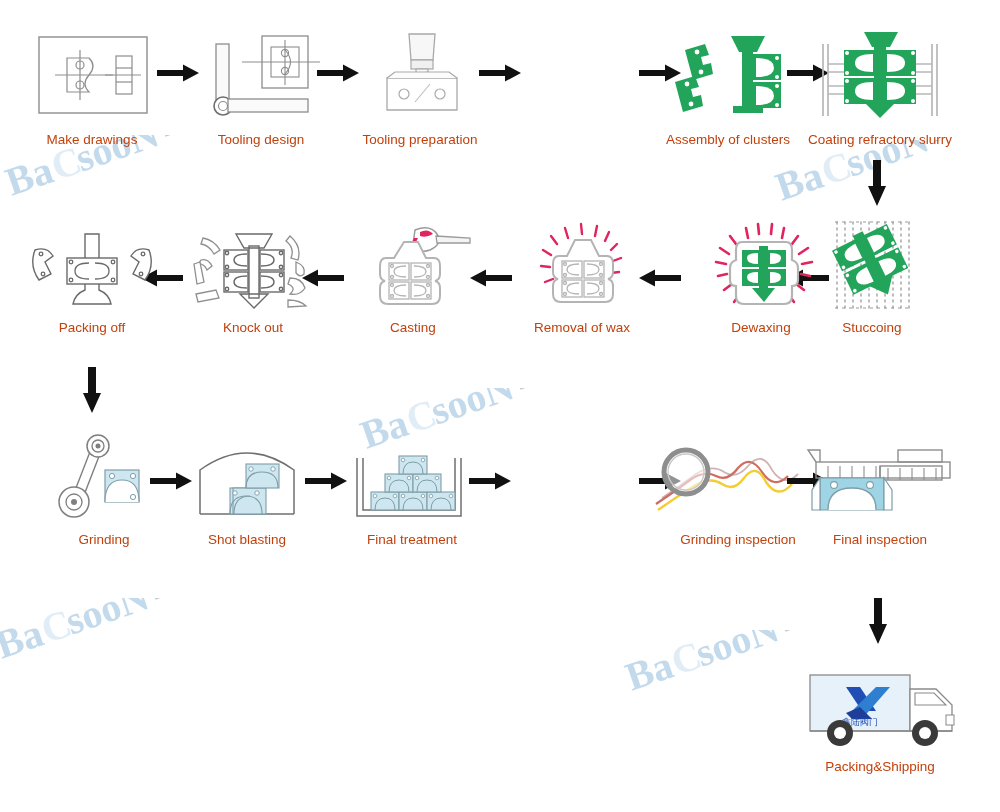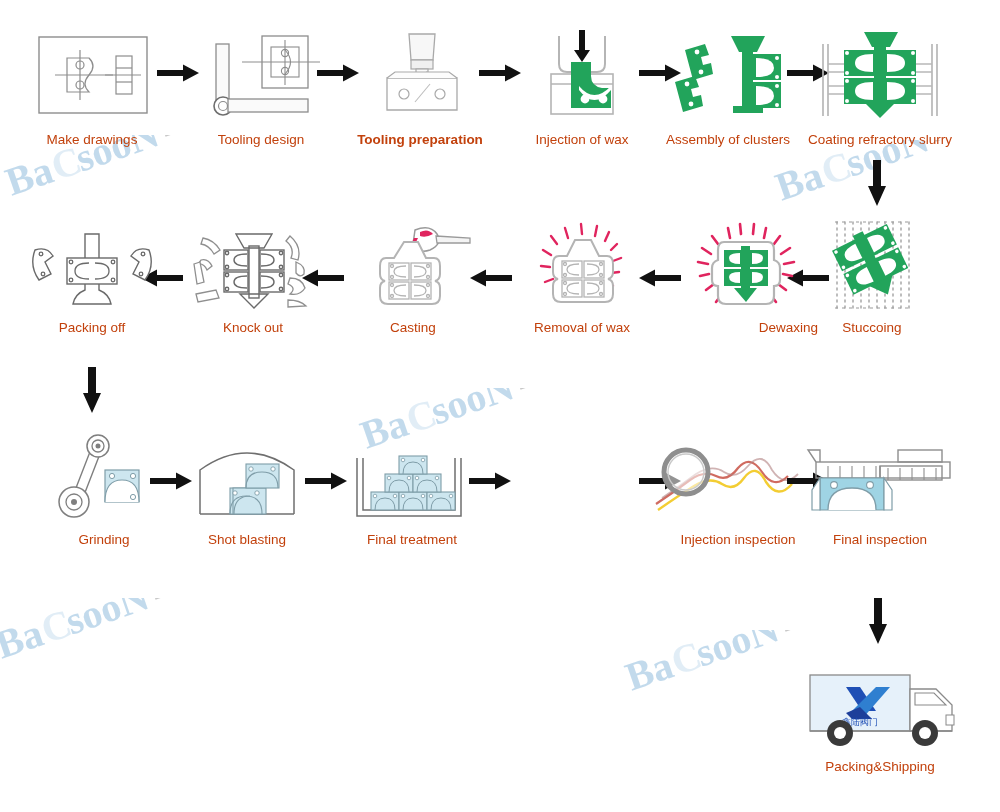--- a/index.html
+++ b/index.html
@@ -147,21 +147,21 @@
     </div>
     <div class="label">Tooling design</div>
   </div>
 
   <div class="arrow" style="left:315px;top:62px;">
     <svg width="46" height="22" viewBox="0 0 46 22">
         <path d="M2 8 H28 V2.5 L44 11 L28 19.5 V14 H2 Z" fill="#111111"></path>
       </svg>
   </div>
 
-  <div class="step" style="left:345px;top:28px;font-weight:bold;">
+  <div class="step" style="left:345px;top:28px;">
     <div class="art">
       <svg width="150" height="100" viewBox="0 0 150 100">
 
         <path d="M64 6 H90 L88 32 H66 Z" fill="#f7f7f7" stroke="#a9a9a9" stroke-width="1.3"></path>
         <rect x="66" y="32" width="22" height="9" fill="#f0f0f0" stroke="#a9a9a9" stroke-width="1.2"></rect>
 
         <rect x="71" y="41" width="12" height="30" fill="#fbfbfb" stroke="#a9a9a9" stroke-width="1.2"></rect>
         <line x1="71" y1="50" x2="83" y2="43" stroke="#bdbdbd" stroke-width="1"></line>
         <line x1="71" y1="58" x2="83" y2="51" stroke="#bdbdbd" stroke-width="1"></line>
         <line x1="71" y1="66" x2="83" y2="59" stroke="#bdbdbd" stroke-width="1"></line>
@@ -175,44 +175,20 @@
     </div>
     <div class="label">Tooling preparation</div>
   </div>
 
   <div class="arrow" style="left:477px;top:62px;">
     <svg width="46" height="22" viewBox="0 0 46 22">
         <path d="M2 8 H28 V2.5 L44 11 L28 19.5 V14 H2 Z" fill="#111111"></path>
       </svg>
   </div>
 
-  <div class="step" style="left:507px;top:28px;">
-    <div class="art">
-      <svg width="150" height="100" viewBox="0 0 150 100">
-
-        <path d="M72 2 H78 V22 H83 L75 34 L67 22 H72 Z" fill="#111111"></path>
-
-        <path d="M52 8 V36 Q52 44 60 44 H68" fill="none" stroke="#b5b5b5" stroke-width="2"></path>
-        <path d="M98 8 V36 Q98 44 90 44 H84" fill="none" stroke="#b5b5b5" stroke-width="2"></path>
-
-        <rect x="44" y="46" width="62" height="40" fill="none" stroke="#b5b5b5" stroke-width="1.6"></rect>
-        <line x1="44" y1="56" x2="106" y2="56" stroke="#b5b5b5" stroke-width="1.6"></line>
-
-        <path d="M68 36 H84 V50 Q84 64 75 64 Q66 64 66 50 V78 H102 V64 Q102 54 92 54 V78" fill="none" stroke="#22a45b" stroke-width="0"></path>
-        <path d="M68 34 H84 V52 Q84 60 92 60 H102 V80 H64 V34 Z" fill="#22a45b"></path>
-        <path d="M70 56 Q86 74 102 58 L102 60 Q86 78 70 60 Z" fill="#ffffff"></path>
-        <path d="M70 55 Q86 73 102 57 V80 H64 V34 H68 Z" fill="none"></path>
-        <path d="M64 34 H84 V48 Q84 58 95 60 H104 V80 H64 Z" fill="#22a45b"></path>
-        <path d="M72 58 Q87 76 104 58 V62 Q87 82 72 62 Z" fill="#ffffff"></path>
-        <circle cx="78" cy="71" r="4.4" fill="#ffffff"></circle>
-        <circle cx="96" cy="71" r="4.4" fill="#ffffff"></circle>
-      </svg>
-    </div>
-    <div class="label">Injection of wax</div>
-  </div>
 
   <div class="arrow" style="left:637px;top:62px;">
     <svg width="46" height="22" viewBox="0 0 46 22">
         <path d="M2 8 H28 V2.5 L44 11 L28 19.5 V14 H2 Z" fill="#111111"></path>
       </svg>
   </div>
 
   <div class="step" style="left:653px;top:28px;">
     <div class="art">
       <svg width="150" height="100" viewBox="0 0 150 100">
@@ -352,21 +328,21 @@
     </div>
     <div class="label">Stuccoing</div>
   </div>
 
   <div class="arrow" style="left:785px;top:267px;">
     <svg width="46" height="22" viewBox="0 0 46 22">
         <path d="M44 8 H18 V2.5 L2 11 L18 19.5 V14 H44 Z" fill="#111111"></path>
       </svg>
   </div>
 
-  <div class="step" style="left:668px;top:216px;text-align:right;">
+  <div class="step" style="left:686px;top:216px;">
     <div class="art">
       <svg width="150" height="100" viewBox="0 0 150 100">
 
         <g stroke="#e0245e" stroke-width="2.6" stroke-linecap="round">
           <line x1="60" y1="12" x2="62" y2="22"></line>
             <line x1="72" y1="8" x2="73" y2="18"></line>
           <line x1="86" y1="8" x2="85" y2="18"></line>
             <line x1="98" y1="12" x2="96" y2="22"></line>
           <line x1="44" y1="20" x2="50" y2="28"></line>
             <line x1="112" y1="20" x2="106" y2="28"></line>
@@ -698,21 +674,21 @@
       <svg width="200" height="100" viewBox="0 0 200 100">
 
         <path d="M18 76 Q36 64 52 52 Q66 42 78 48 Q90 54 100 40 Q112 26 124 44 Q136 62 150 48" fill="none" stroke="#c0392b" stroke-width="2.2" opacity="0.75"></path>
         <path d="M20 82 Q40 68 56 58 Q72 48 84 56 Q96 64 106 50 Q118 34 128 54 Q140 72 154 56" fill="none" stroke="#f1c40f" stroke-width="2.4" opacity="0.85"></path>
         <path d="M24 70 Q42 58 58 46 Q74 36 86 44 Q98 52 110 38 Q124 22 134 42 Q146 60 160 46" fill="none" stroke="#b08080" stroke-width="1.8" opacity="0.6"></path>
 
         <circle cx="48" cy="44" r="22" fill="#ffffff" fill-opacity="0.55" stroke="#8e8e8e" stroke-width="5"></circle>
         <circle cx="48" cy="44" r="18" fill="none" stroke="#c9c9c9" stroke-width="1.4"></circle>
       </svg>
     </div>
-    <div class="label">Injection inspection</div>
+    <div class="label">Grinding inspection</div>
   </div>
 
   <div class="arrow" style="left:785px;top:470px;">
     <svg width="46" height="22" viewBox="0 0 46 22">
         <path d="M2 8 H28 V2.5 L44 11 L28 19.5 V14 H2 Z" fill="#111111"></path>
       </svg>
   </div>
 
   <div class="step wide" style="left:805px;top:428px;">
     <div class="art" style="width:200px;">

